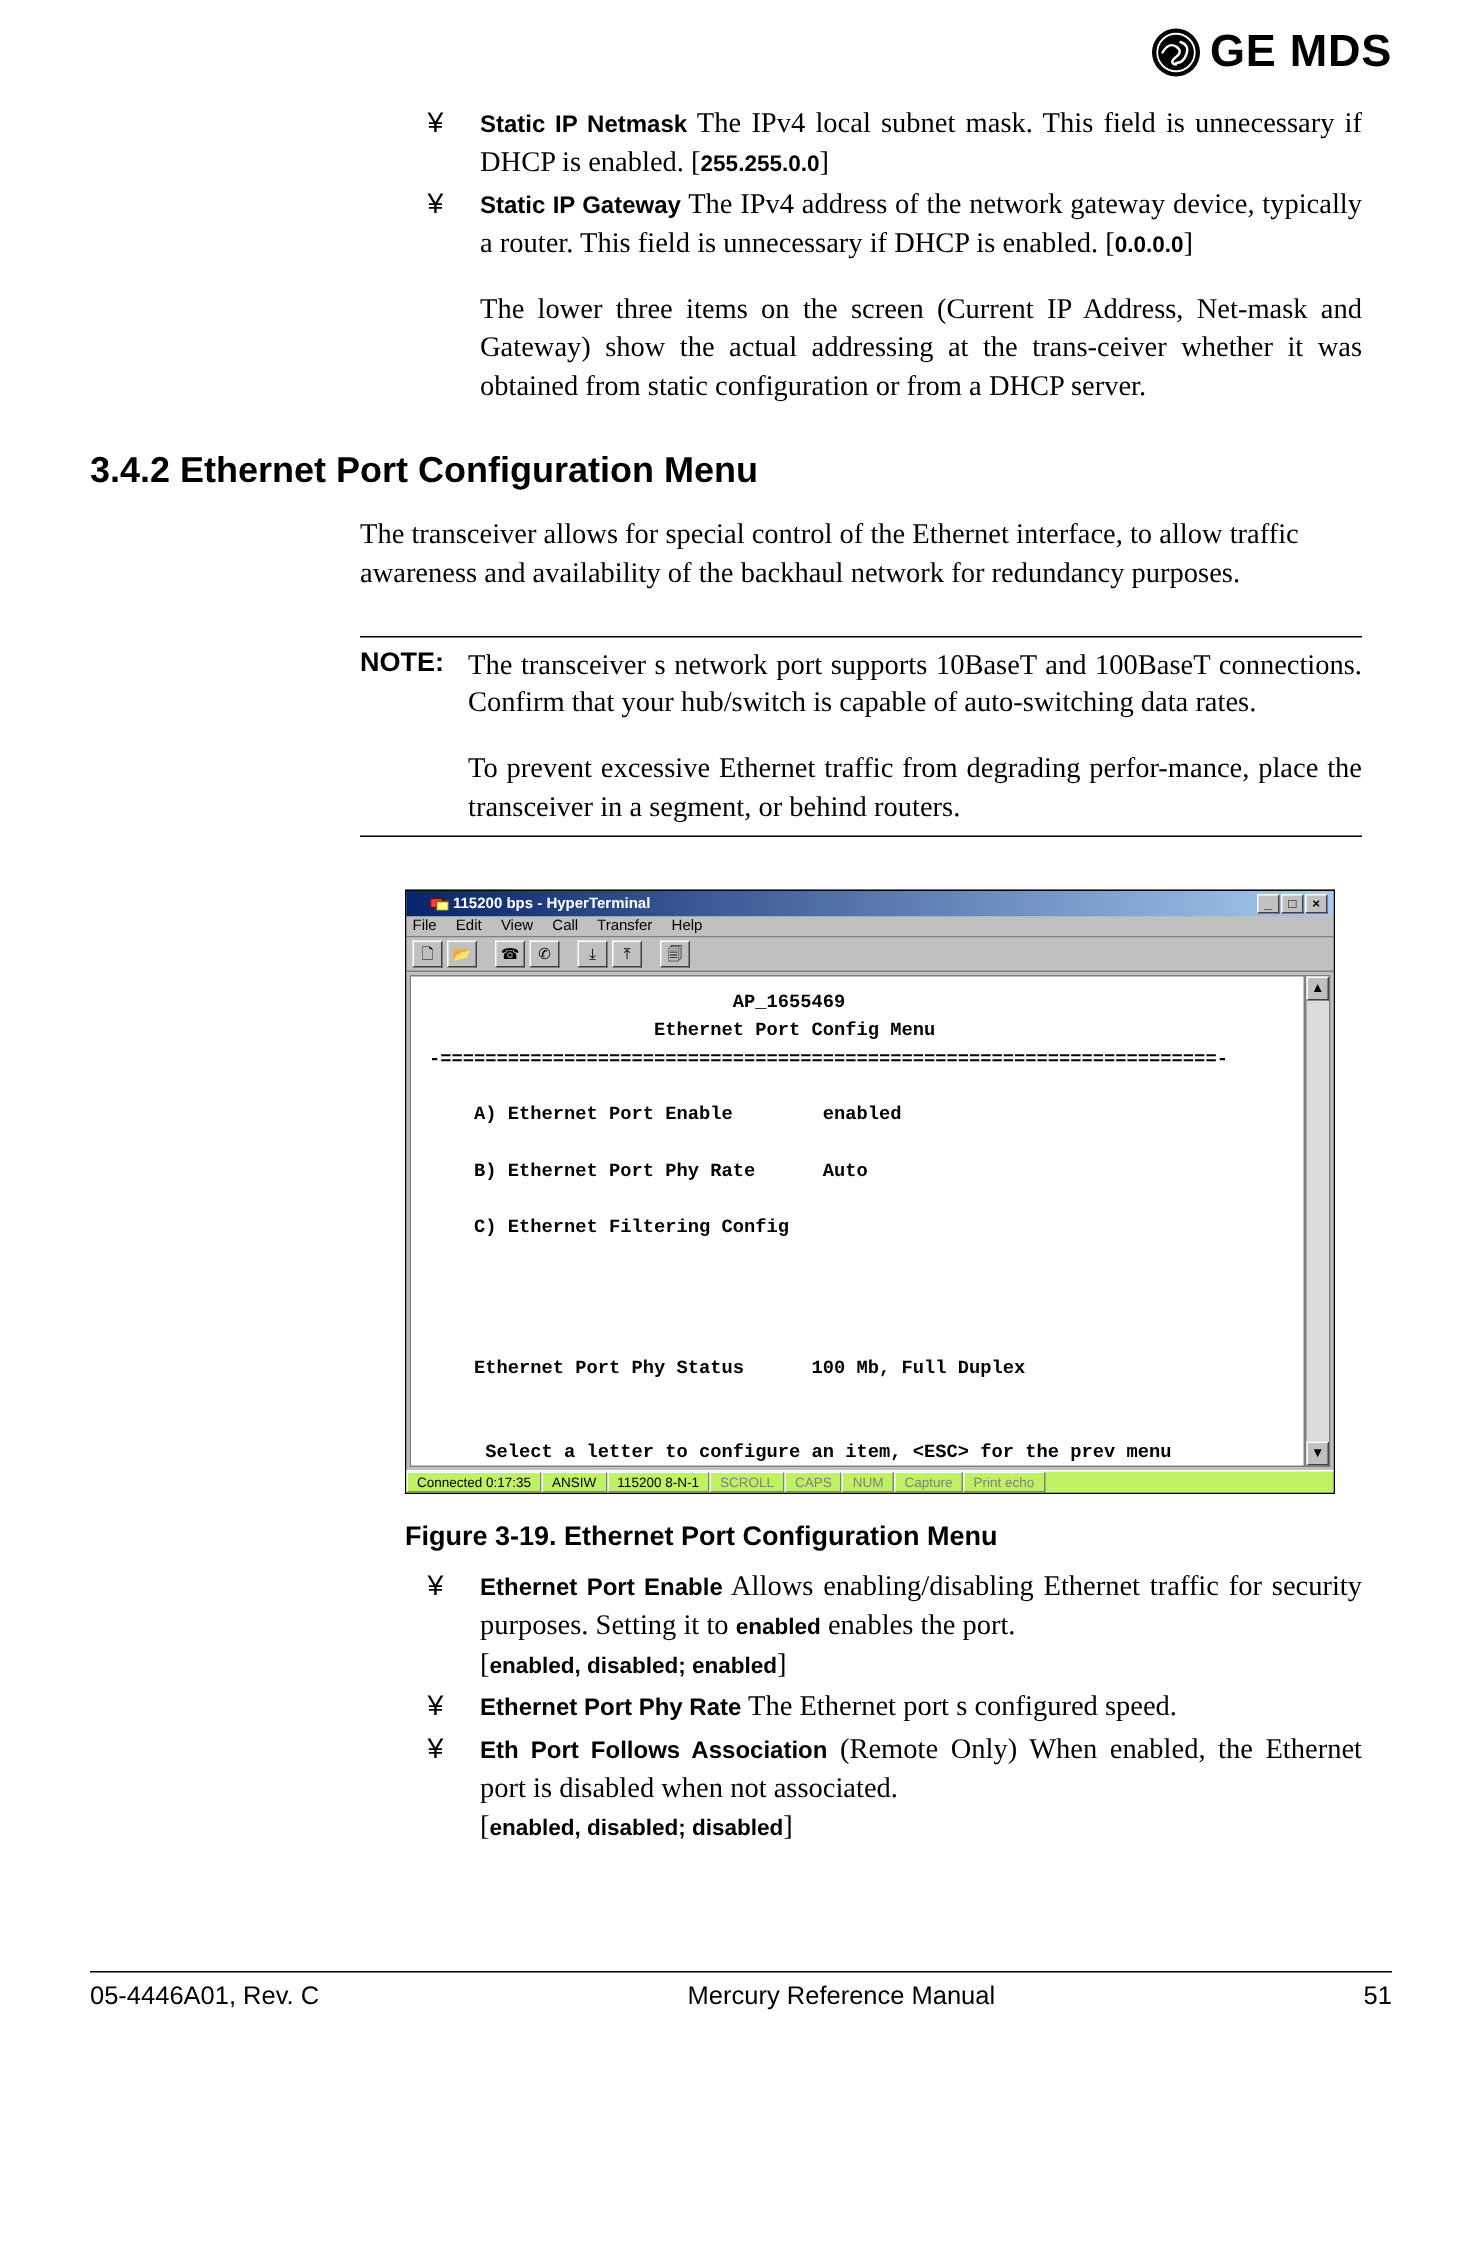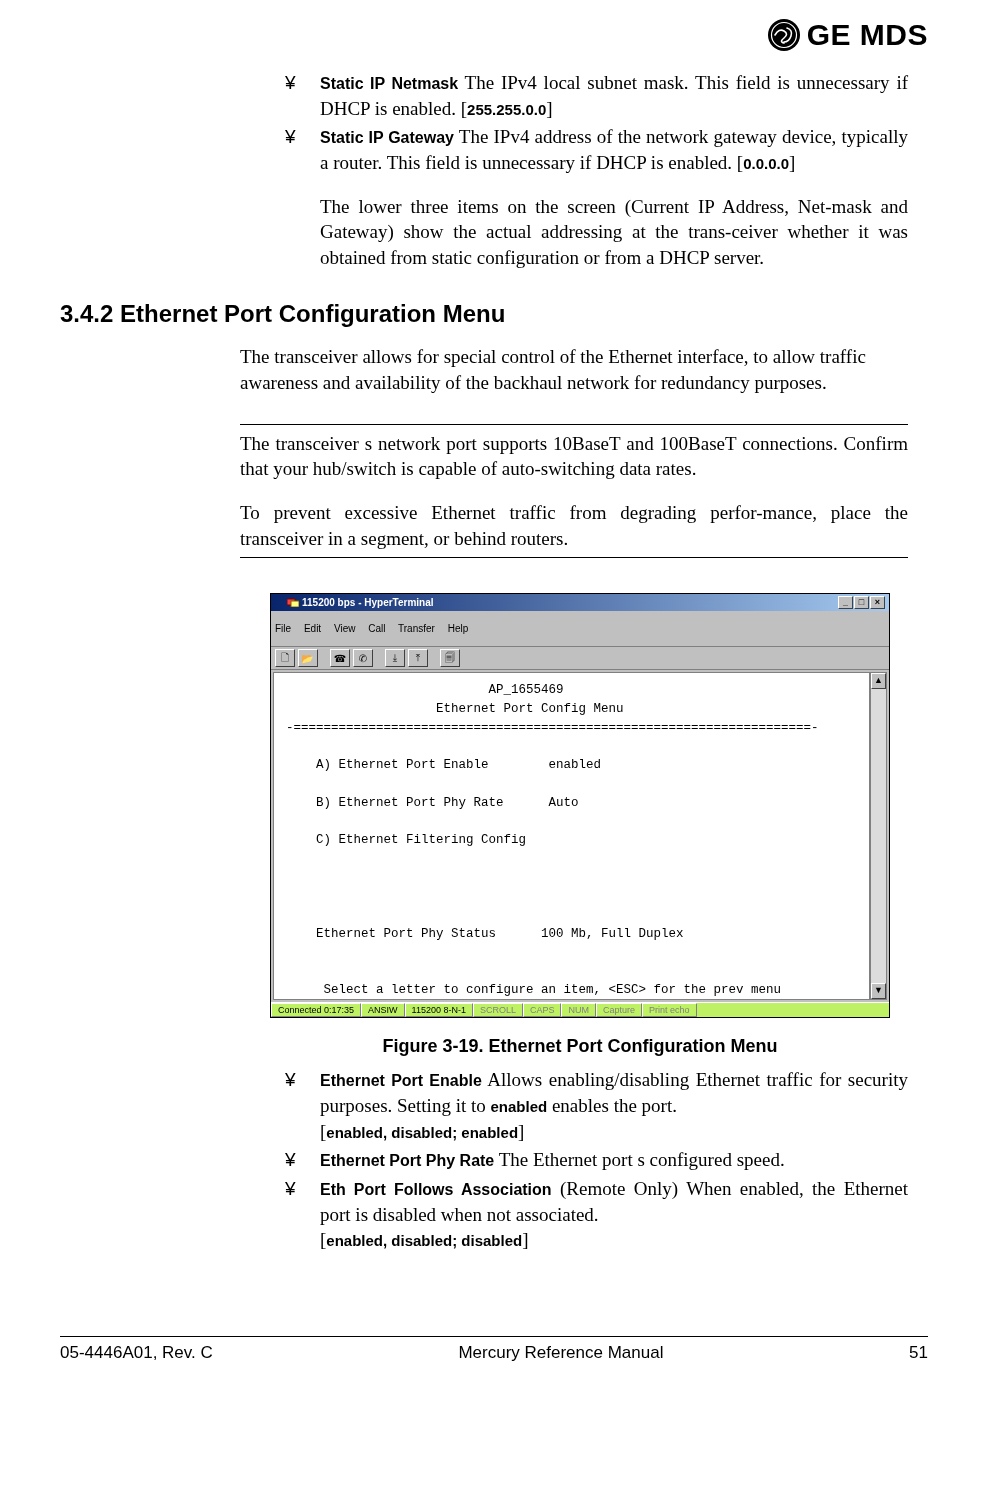--- a/index.html
+++ b/index.html
@@ -133,21 +133,21 @@
     border-bottom-color: #404040;
     margin-left: 1px;
     text-align: center;
     line-height: 10px;
     color: #000;
     font-size: 9px;
     font-weight: bold;
   }
   .ht-menu {
     background: #c0c0c0;
-    padding: 12px 4px;
+    padding: 1px 4px;
     font-size: 10px;
     border-bottom: 1px solid #808080;
   }
   .ht-menu span { margin-right: 10px; text-decoration: underline; text-decoration-color: transparent; }
   .ht-menu span::first-letter { text-decoration: underline; }
   .ht-toolbar {
     background: #c0c0c0;
     padding: 2px 4px;
     border-bottom: 1px solid #808080;
     display: flex;
@@ -175,20 +175,21 @@
     flex: 1;
     height: 310px;
     padding: 8px 12px;
     font-family: "Courier New", monospace;
     font-size: 12.5px;
     line-height: 1.5;
     white-space: pre;
     overflow: hidden;
     border: 1px solid #808080;
     position: relative;
+    font-weight: bold;
   }
   .ht-scroll {
     width: 15px;
     background: #dcdcdc;
     border: 1px solid #808080;
     position: relative;
   }
   .ht-scroll .arrow {
     height: 14px;
     background: #c0c0c0;
@@ -211,21 +212,21 @@
     border: 1px solid #808080;
     border-top-color: #fff;
     border-left-color: #fff;
     padding: 1px 6px;
   }
   .ht-status .grey { color: #808080; }
   .fig-caption {
     font-family: Arial, Helvetica, sans-serif;
     font-weight: bold;
     font-size: 18px;
-    text-align: center;
+    text-align: left;
     margin: 18px 0 10px 0;
   }
   .content2 {
     margin-left: 225px;
     margin-right: 20px;
   }
   .footer-rule {
     border-top: 1px solid #000;
     margin: 40px 60px 0 60px;
   }
@@ -262,20 +263,21 @@
       <span class="desc">The IPv4 address of the network gateway device, typically a router. This field is unnecessary if DHCP is enabled. [</span><span class="mono-val">0.0.0.0</span><span>]</span>
     </div>
     <div class="after-block">The lower three items on the screen (Current IP Address, Net-mask and Gateway) show the actual addressing at the trans-ceiver whether it was obtained from static configuration or from a DHCP server.</div>
   </div>
 
   <h2 class="section section-row">3.4.2 Ethernet Port Configuration Menu</h2>
   <div class="body-para">The transceiver allows for special control of the Ethernet interface, to allow traffic awareness and availability of the backhaul network for redundancy purposes.</div>
 
   <div class="note-box">
     <div class="note-row">
+      <div class="note-label">NOTE:</div>
       <div class="note-text">
         <div style="text-align:justify; text-align-last:left;">The transceiver s network port supports 10BaseT and 100BaseT connections. Confirm that your hub/switch is capable of auto-switching data rates.</div>
         <div class="p2">To prevent excessive Ethernet traffic from degrading perfor-mance, place the transceiver in a segment, or behind routers.</div>
       </div>
     </div>
   </div>
 
   <div class="figure-wrap">
     <div class="ht-window">
       <div class="ht-title">

